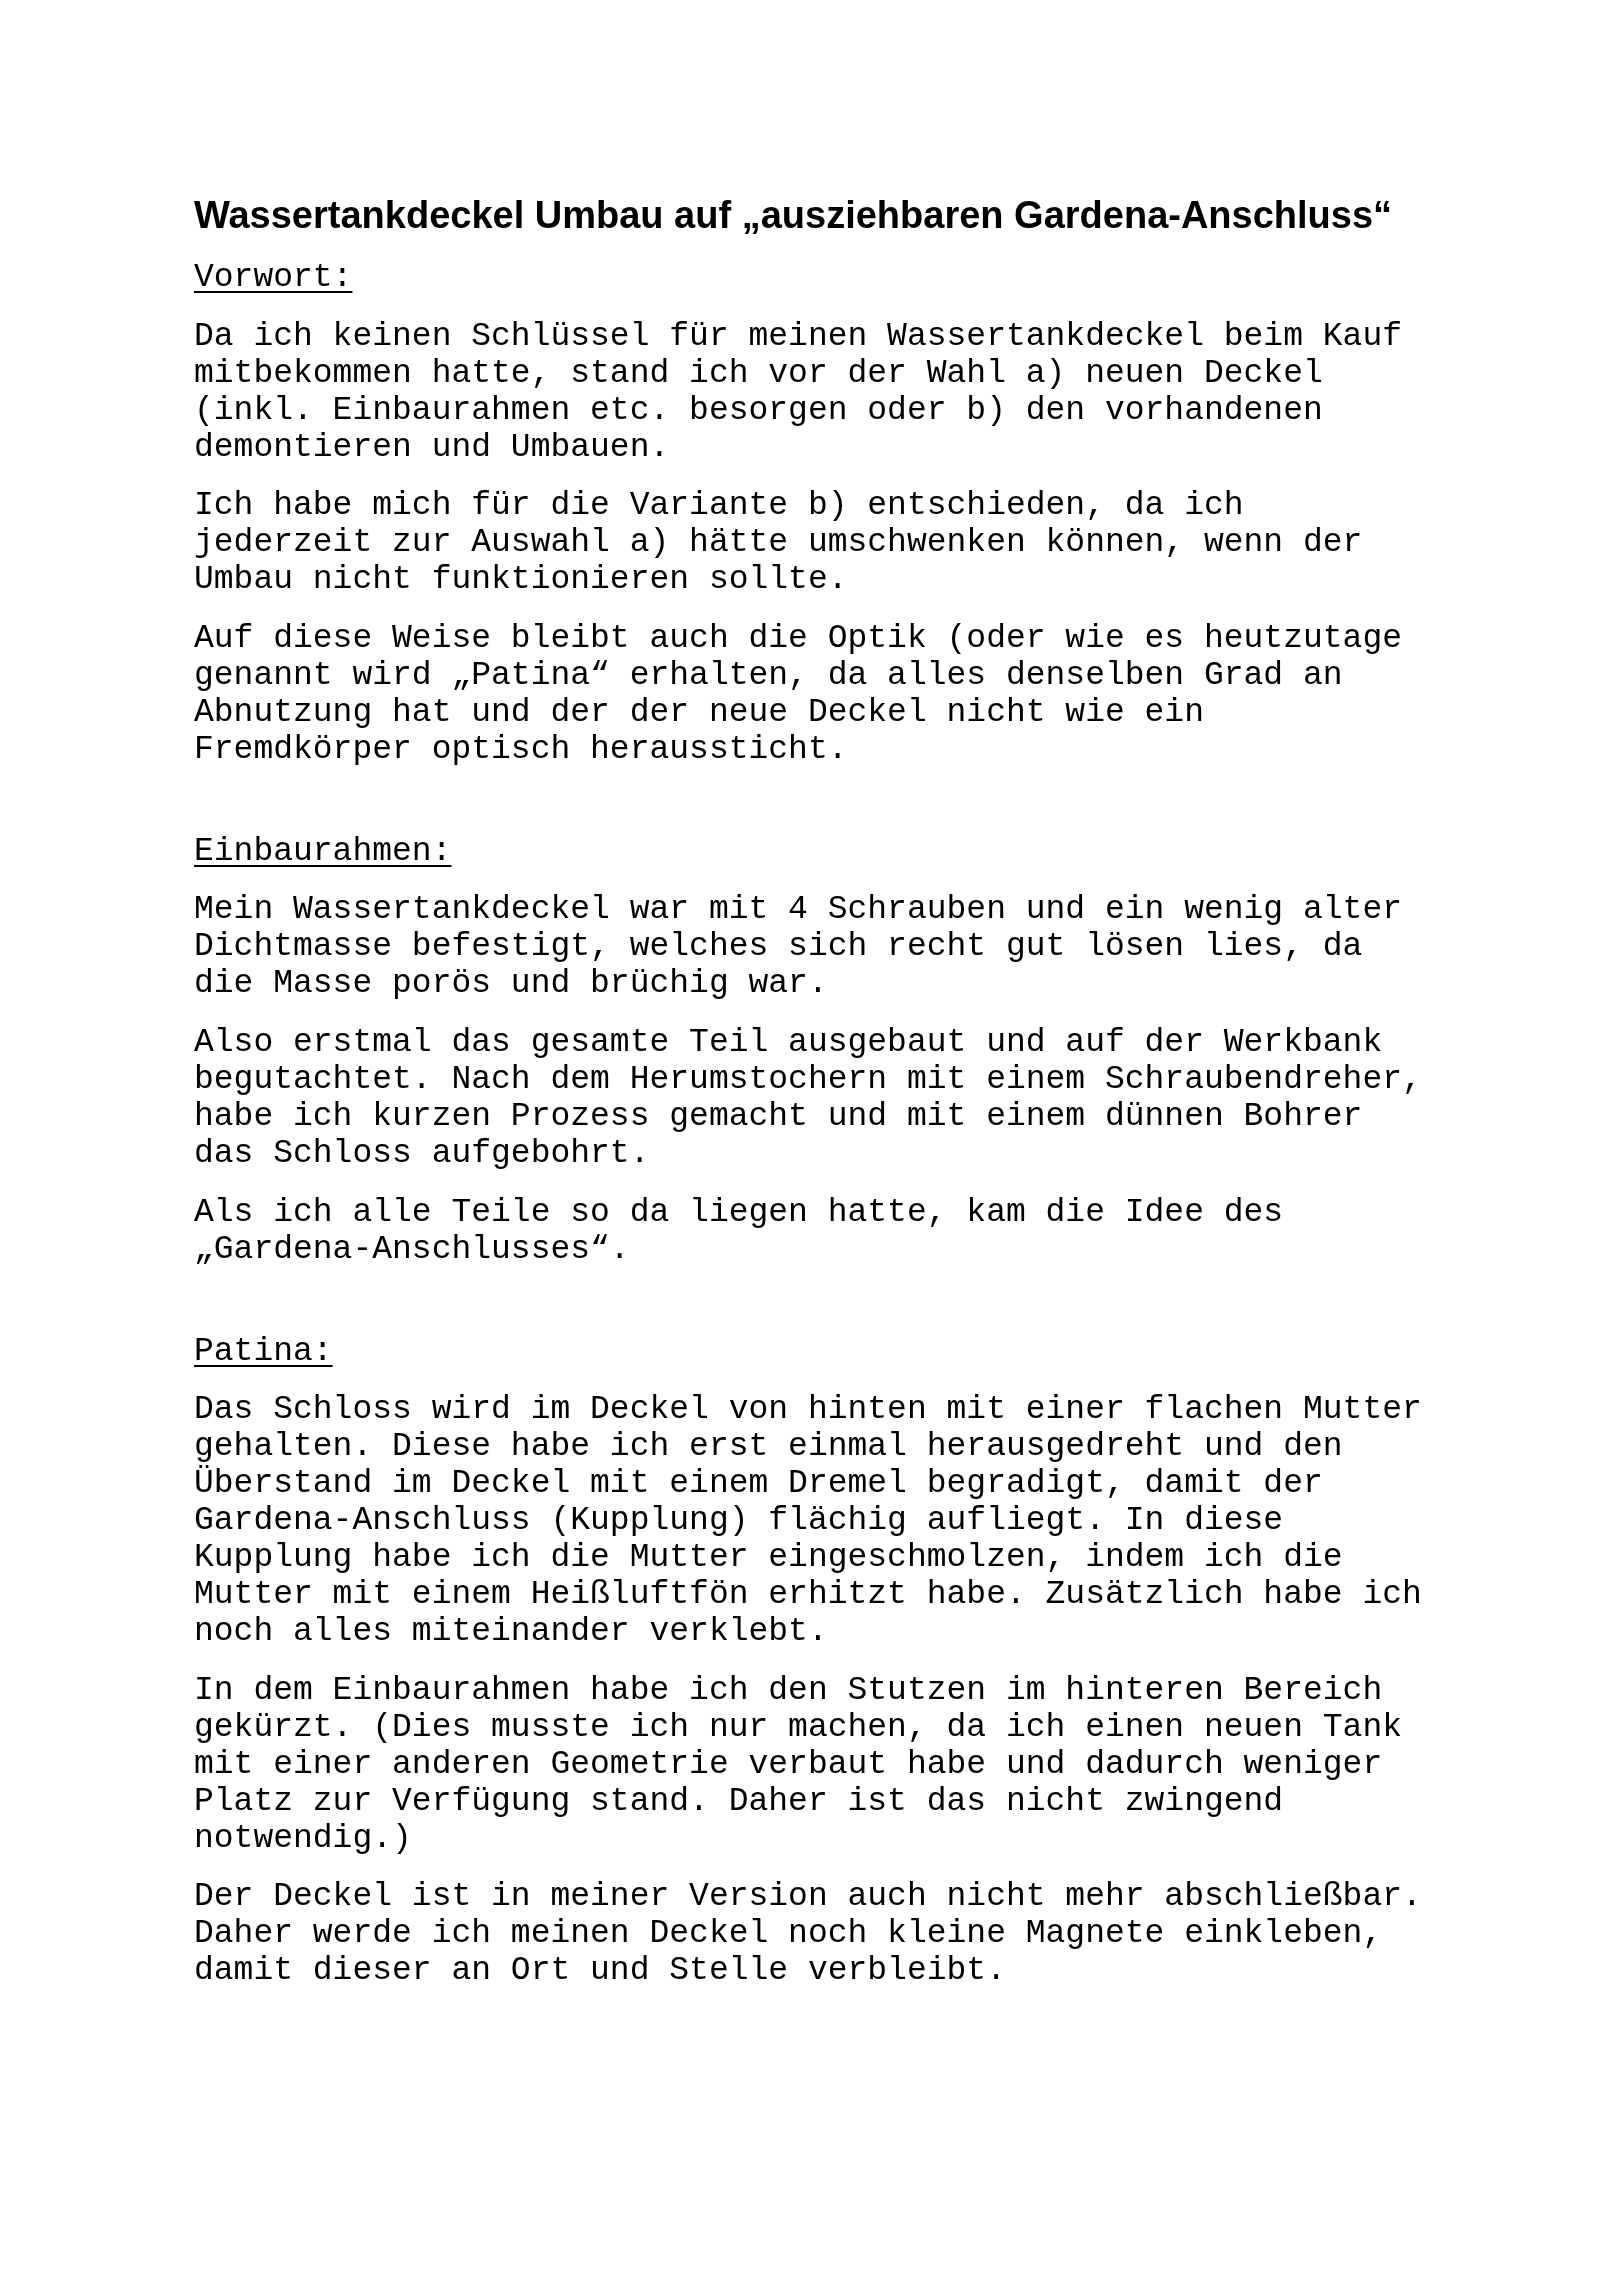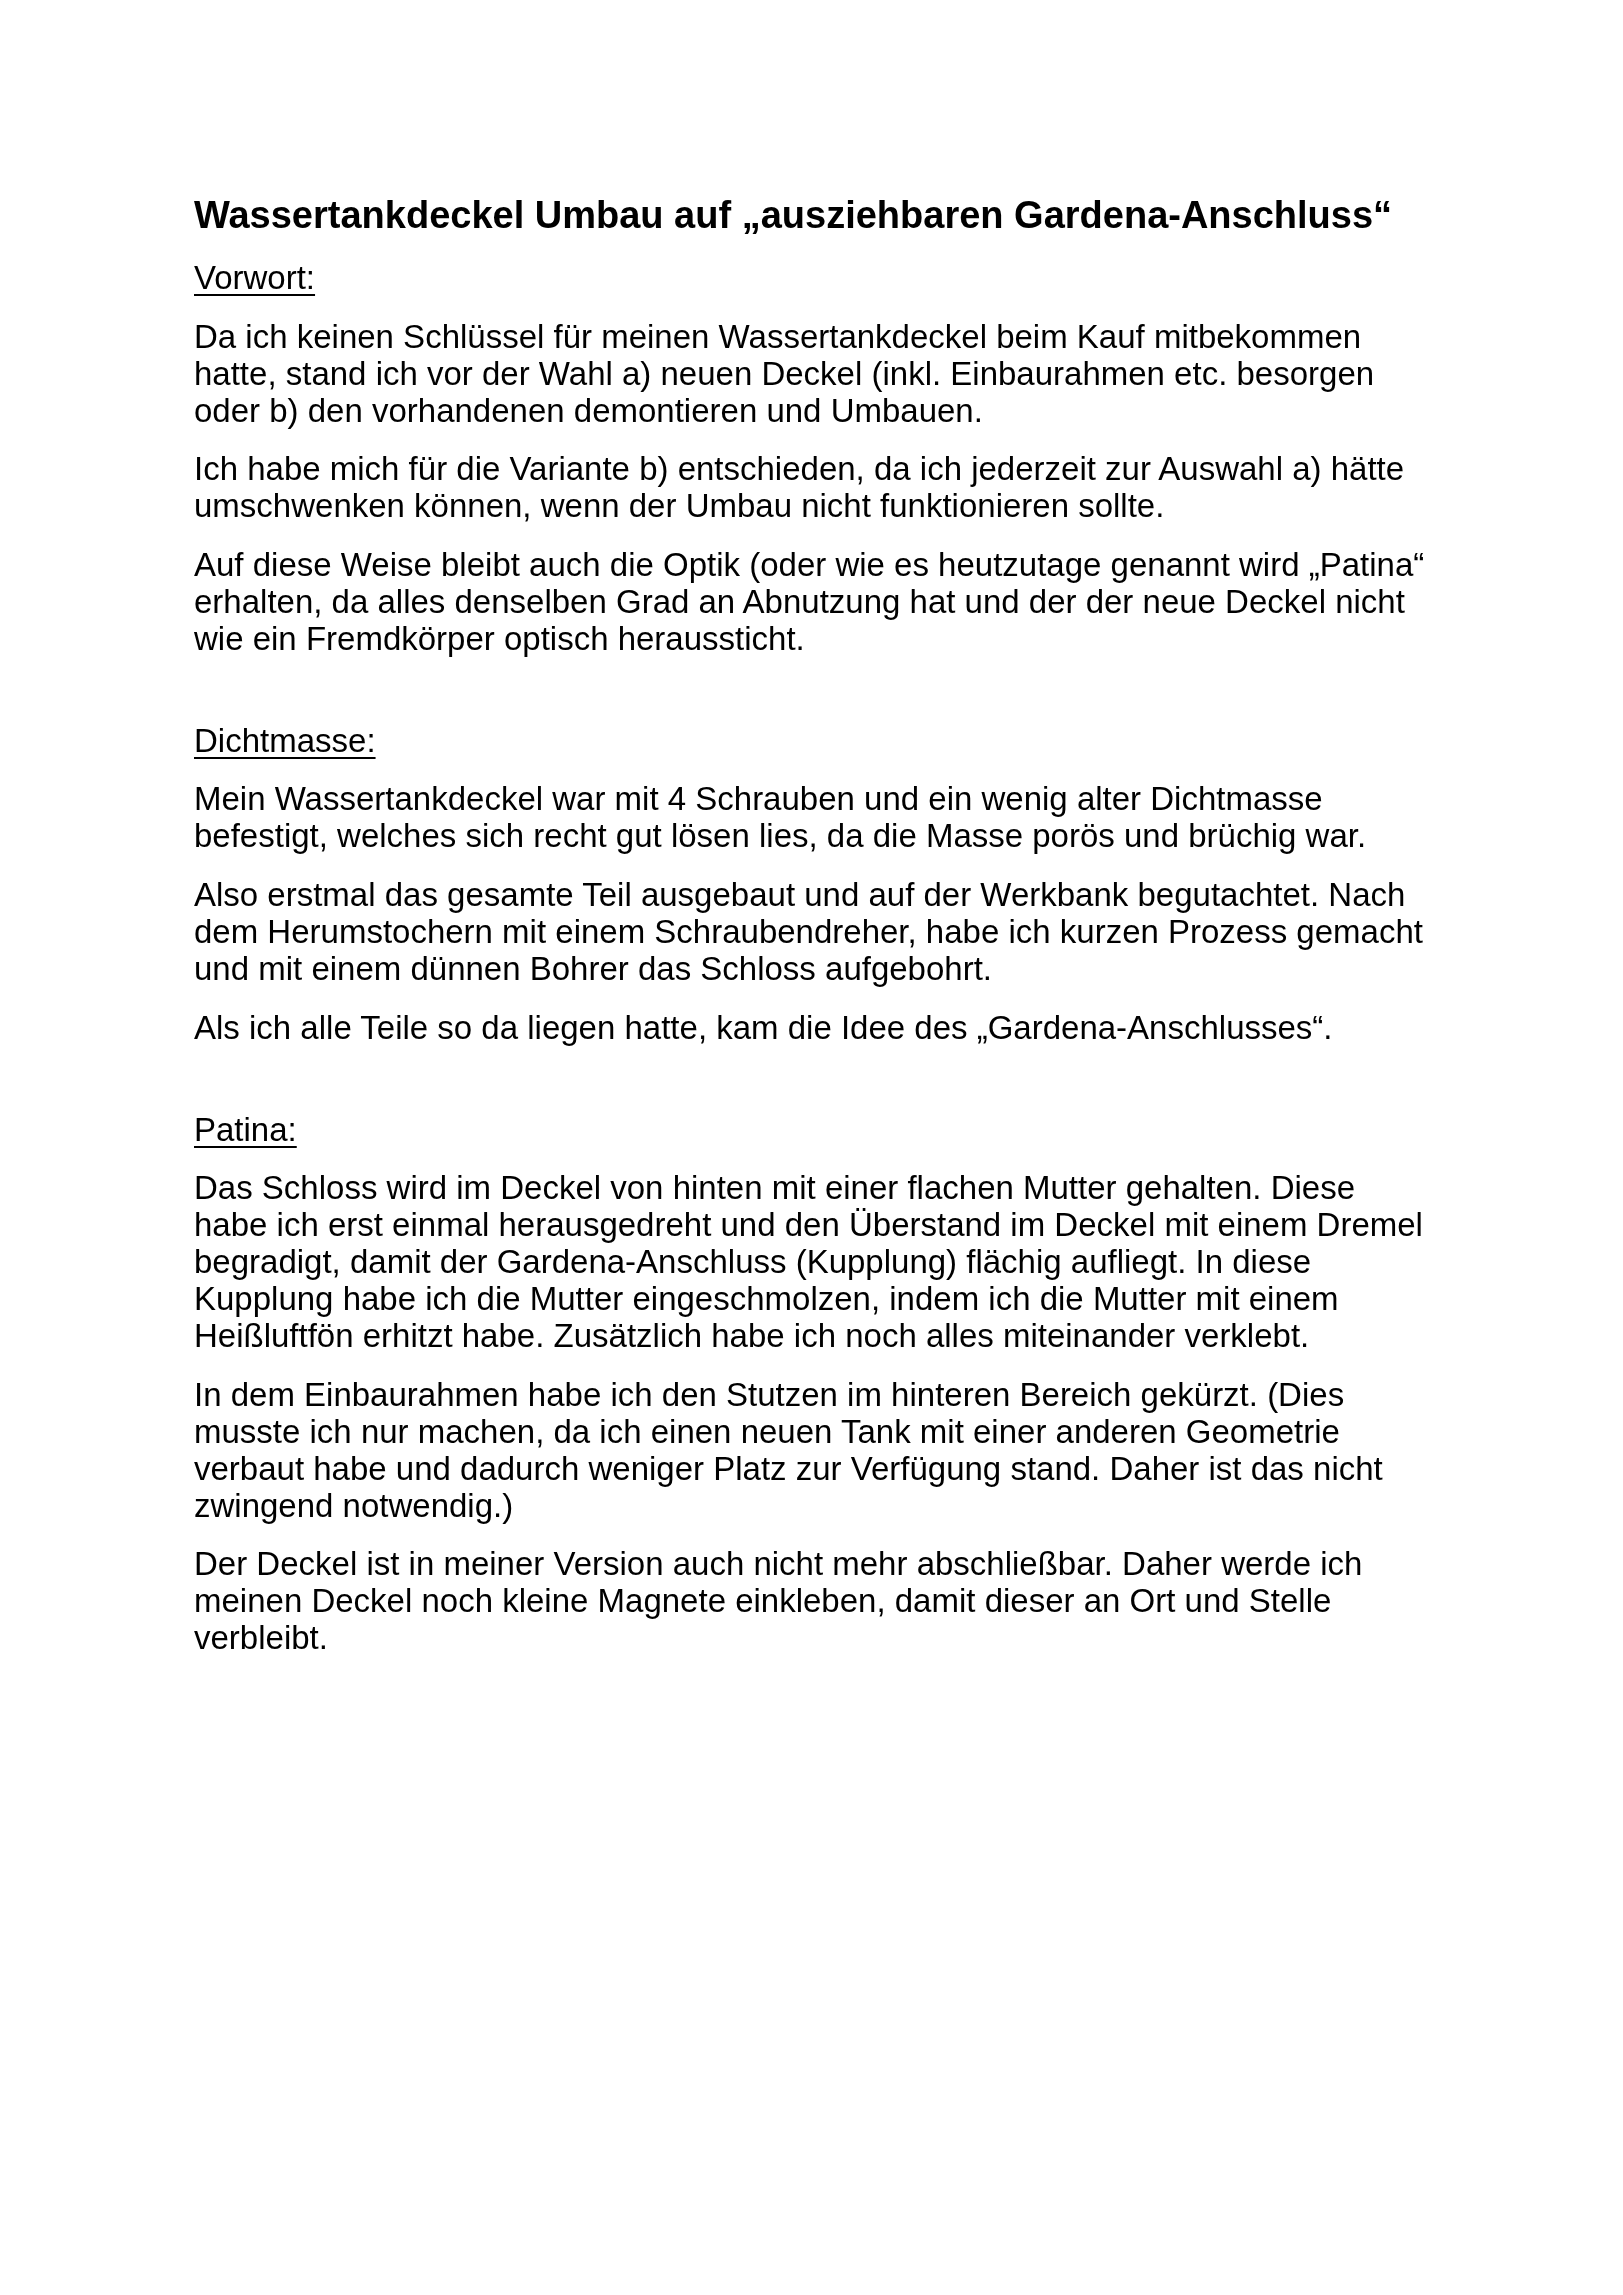--- a/index.html
+++ b/index.html
@@ -23,20 +23,21 @@
   .doc-title {
     margin: 0 0 22px 0;
     font-size: 38px;
     line-height: 44px;
     font-weight: bold;
     letter-spacing: 0;
   }
   .section {
     margin: 0;
     padding: 0;
+    font-family: Liberation Mono, monospace;
   }
   .section-heading {
     margin: 0 0 21.6px 0;
     text-decoration: underline;
     text-underline-offset: 4.6px;
     text-decoration-thickness: 2px;
   }
   .section + .section .section-heading {
     margin-top: 65px;
   }
@@ -53,21 +54,21 @@
   <h1 class="doc-title">Wassertankdeckel Umbau auf „ausziehbaren Gardena-Anschluss“</h1>
 
   <div class="section">
     <div class="section-heading">Vorwort:</div>
     <p class="para">Da ich keinen Schlüssel für meinen Wassertankdeckel beim Kauf mitbekommen hatte, stand ich vor der Wahl a) neuen Deckel (inkl. Einbaurahmen etc. besorgen oder b) den vorhandenen demontieren und Umbauen.</p>
     <p class="para">Ich habe mich für die Variante b) entschieden, da ich jederzeit zur Auswahl a) hätte umschwenken können, wenn der Umbau nicht funktionieren sollte.</p>
     <p class="para">Auf diese Weise bleibt auch die Optik (oder wie es heutzutage genannt wird „Patina“ erhalten, da alles denselben Grad an Abnutzung hat und der der neue Deckel nicht wie ein Fremdkörper optisch heraussticht.</p>
   </div>
 
   <div class="section">
-    <div class="section-heading">Dichtmasse:</div>
+    <div class="section-heading">Einbaurahmen:</div>
     <p class="para">Mein Wassertankdeckel war mit 4 Schrauben und ein wenig alter Dichtmasse befestigt, welches sich recht gut lösen lies, da die Masse porös und brüchig war.</p>
     <p class="para">Also erstmal das gesamte Teil ausgebaut und auf der Werkbank begutachtet. Nach dem Herumstochern mit einem Schraubendreher, habe ich kurzen Prozess gemacht und mit einem dünnen Bohrer das Schloss aufgebohrt.</p>
     <p class="para">Als ich alle Teile so da liegen hatte, kam die Idee des „Gardena-Anschlusses“.</p>
   </div>
 
   <div class="section">
     <div class="section-heading">Patina:</div>
     <p class="para">Das Schloss wird im Deckel von hinten mit einer flachen Mutter gehalten. Diese habe ich erst einmal herausgedreht und den Überstand im Deckel mit einem Dremel begradigt, damit der Gardena-Anschluss (Kupplung) flächig aufliegt. In diese Kupplung habe ich die Mutter eingeschmolzen, indem ich die Mutter mit einem Heißluftfön erhitzt habe. Zusätzlich habe ich noch alles miteinander verklebt.</p>
     <p class="para">In dem Einbaurahmen habe ich den Stutzen im hinteren Bereich gekürzt. (Dies musste ich nur machen, da ich einen neuen Tank mit einer anderen Geometrie verbaut habe und dadurch weniger Platz zur Verfügung stand. Daher ist das nicht zwingend notwendig.)</p>
     <p class="para">Der Deckel ist in meiner Version auch nicht mehr abschließbar. Daher werde ich meinen Deckel noch kleine Magnete einkleben, damit dieser an Ort und Stelle verbleibt.</p>

